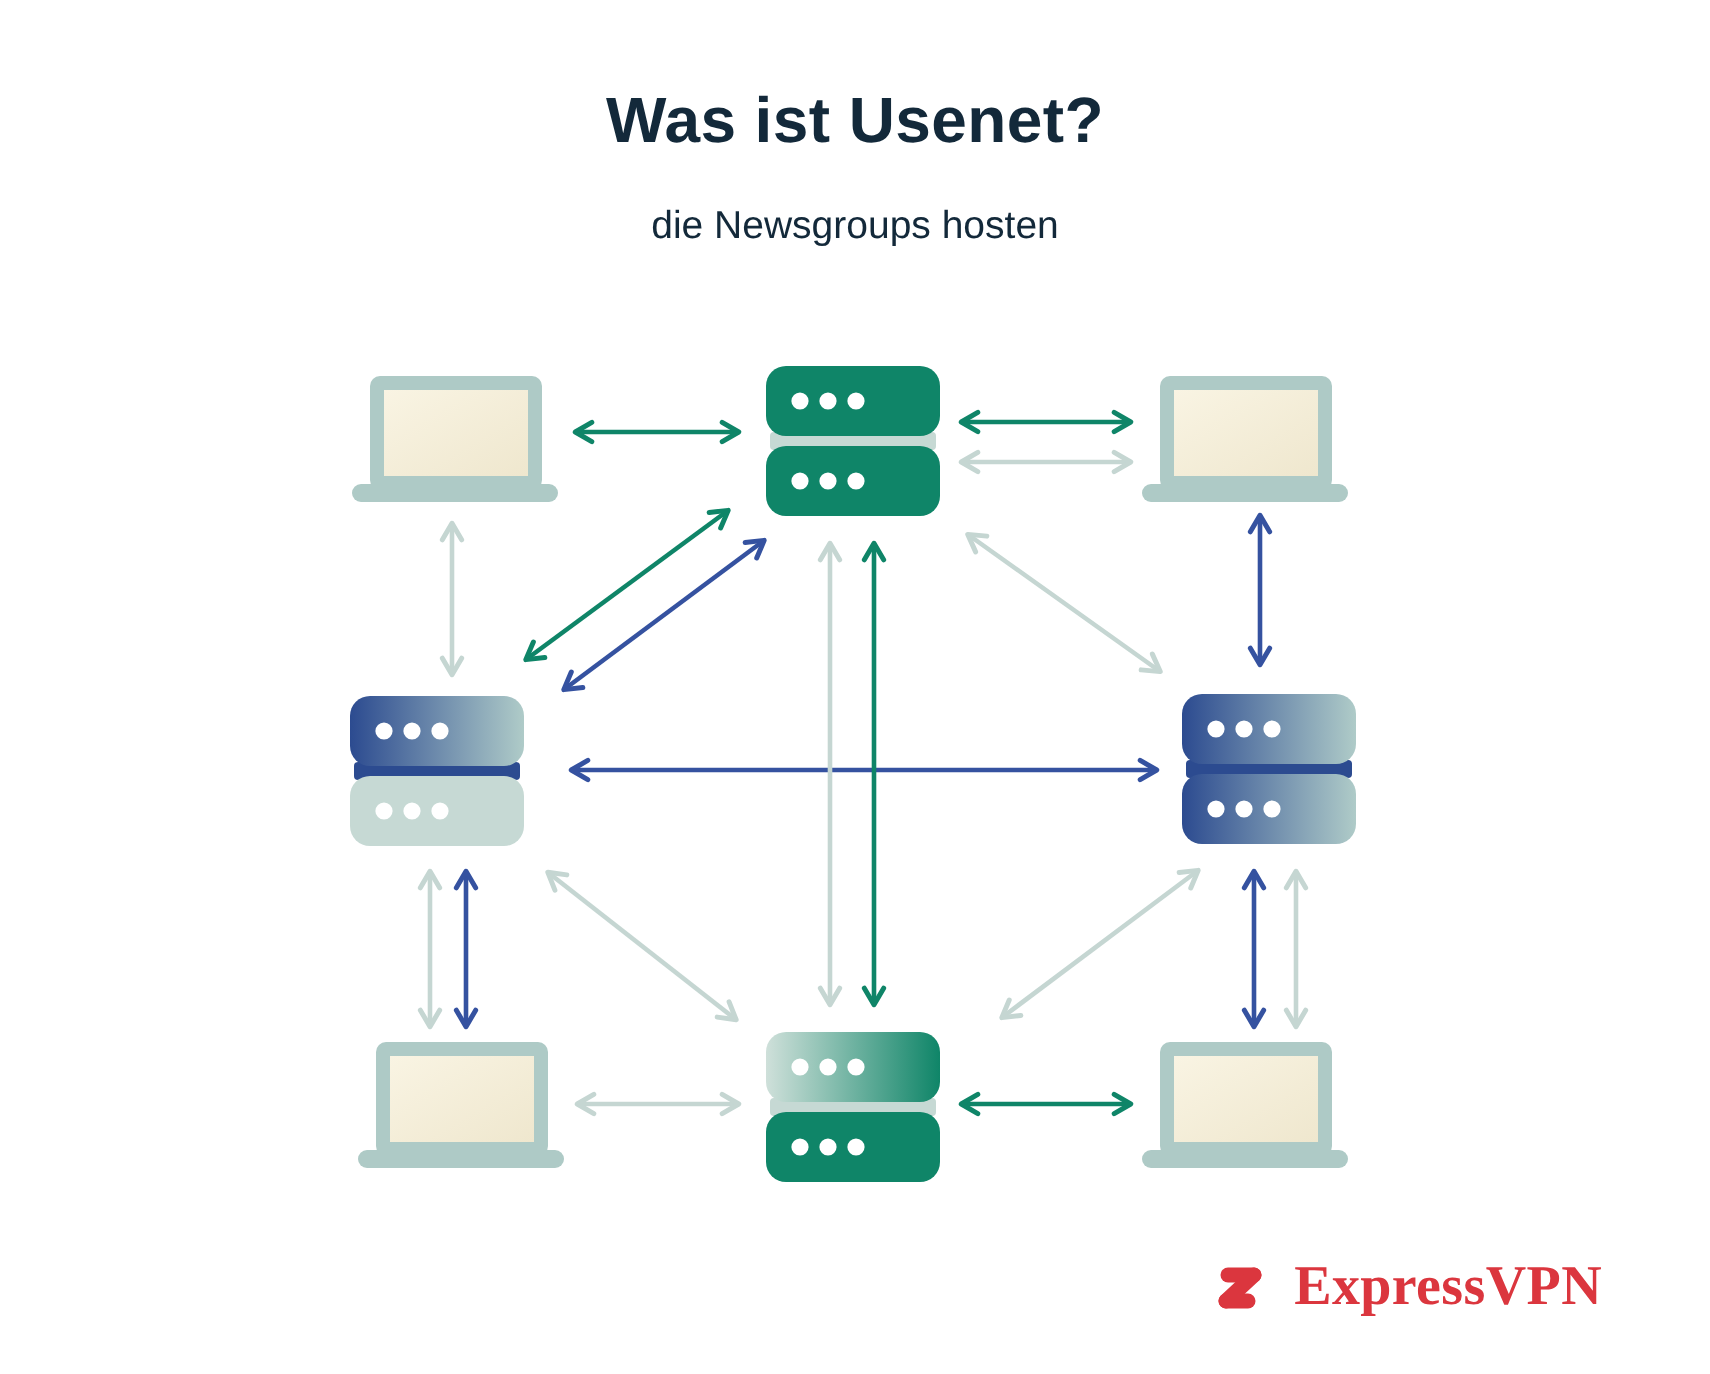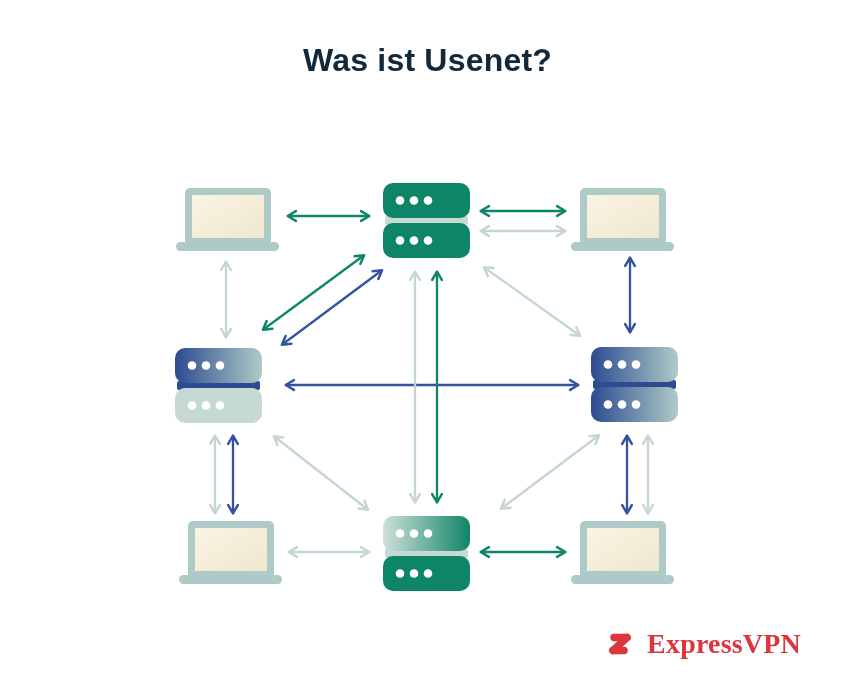--- a/index.html
+++ b/index.html
@@ -54,20 +54,21 @@
   }
 </style>
 </head>
 <body>
 
 <div class="stage">
 
   <div class="heading">
     <div class="title">Was ist Usenet?</div>
     <div class="subtitle">
+      <div>die Newsgroups hosten</div>
     </div>
   </div>
 
   <svg class="diagram" width="855" height="687" viewBox="0 0 855 687">
     <defs>
       <linearGradient id="grad-blue" x1="0" y1="0" x2="1" y2="0">
         <stop offset="0" style="stop-color:var(--server-blue-dark)"></stop>
         <stop offset="1" style="stop-color:var(--server-blue-light)"></stop>
       </linearGradient>
       <linearGradient id="grad-pale-green" x1="0" y1="0" x2="1" y2="0">

